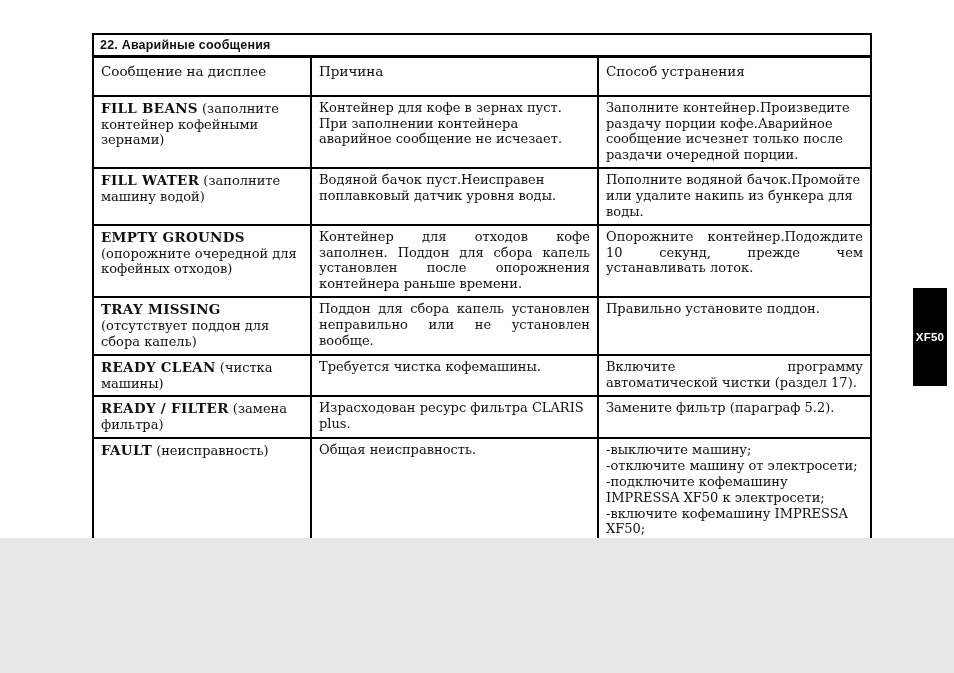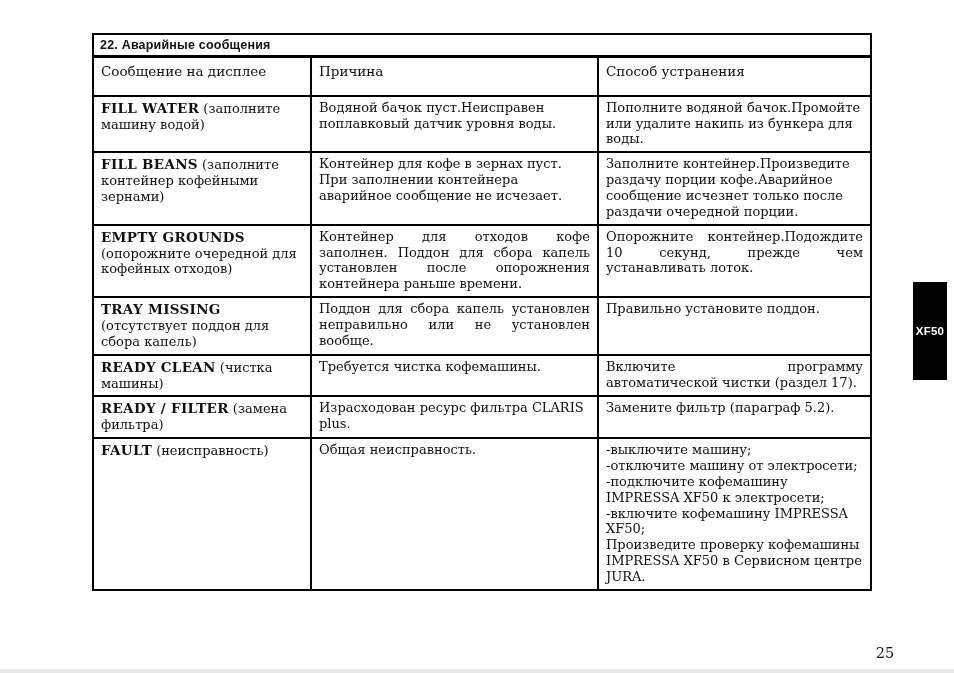--- a/index.html
+++ b/index.html
@@ -1,20 +1,20 @@
 <!DOCTYPE html>
 <html><head>
 <meta charset="utf-8">
 <style>
   html, body { margin: 0; padding: 0; }
   body { background: #e8e8e8; }
   .page {
     position: relative;
     width: 954px;
-    height: 669px;
+    height: 538px;
     background: #ffffff;
     overflow: hidden;
     font-family: "DejaVu Serif", serif;
     color: #101010;
   }
   table.err-table {
     position: absolute;
     left: 92px;
     top: 33px;
     width: 778px;
@@ -46,21 +46,21 @@
   }
   td .code {
     font-weight: bold;
     font-size: 13.5px;
     letter-spacing: 0.3px;
   }
   td.just { text-align: justify; }
   .side-tab {
     position: absolute;
     left: 913px;
-    top: 282px;
+    top: 288px;
     width: 34px;
     height: 98px;
     background: #000;
     color: #fff;
     display: flex;
     align-items: center;
     justify-content: center;
     font-family: "Liberation Sans", sans-serif;
     font-weight: bold;
     font-size: 11.5px;
@@ -90,31 +90,31 @@
     <tbody>
       <tr class="title-row" style="height:19px">
         <td colspan="3">22. Аварийные сообщения</td>
       </tr>
       <tr class="head-row" style="height:27px">
         <td>Сообщение на дисплее</td>
         <td>Причина</td>
         <td>Способ устранения</td>
       </tr>
 
-      <tr style="height:40px">
-        <td><span class="code">FILL WATER</span> <span>(заполните машину водой)</span></td>
-        <td>Водяной бачок пуст.Неисправен поплавковый датчик уровня воды.</td>
-        <td>Пополните водяной бачок.Промойте или удалите накипь из бункера для воды.</td>
-      </tr>
-
       <tr style="height:68px">
         <td><span class="code">FILL BEANS</span> <span>(заполните контейнер кофейными зернами)</span></td>
         <td>Контейнер для кофе в зернах пуст.
 При заполнении контейнера аварийное сообщение не исчезает.</td>
         <td>Заполните контейнер.Произведите раздачу порции кофе.Аварийное сообщение исчезнет только после раздачи очередной порции.</td>
+      </tr>
+
+      <tr style="height:40px">
+        <td><span class="code">FILL WATER</span> <span>(заполните машину водой)</span></td>
+        <td>Водяной бачок пуст.Неисправен поплавковый датчик уровня воды.</td>
+        <td>Пополните водяной бачок.Промойте или удалите накипь из бункера для воды.</td>
       </tr>
 
       <tr style="height:56px">
         <td><span class="code">EMPTY GROUNDS</span> <span>(опорожните очередной для кофейных отходов)</span></td>
         <td class="just">Контейнер для отходов кофе заполнен. Поддон для сбора капель установлен после опорожнения контейнера раньше времени.</td>
         <td class="just">Опорожните контейнер.Подождите 10 секунд, прежде чем устанавливать лоток.</td>
       </tr>
 
       <tr style="height:41px">
         <td><span class="code">TRAY MISSING</span> <span>(отсутствует поддон для сбора капель)</span></td>

